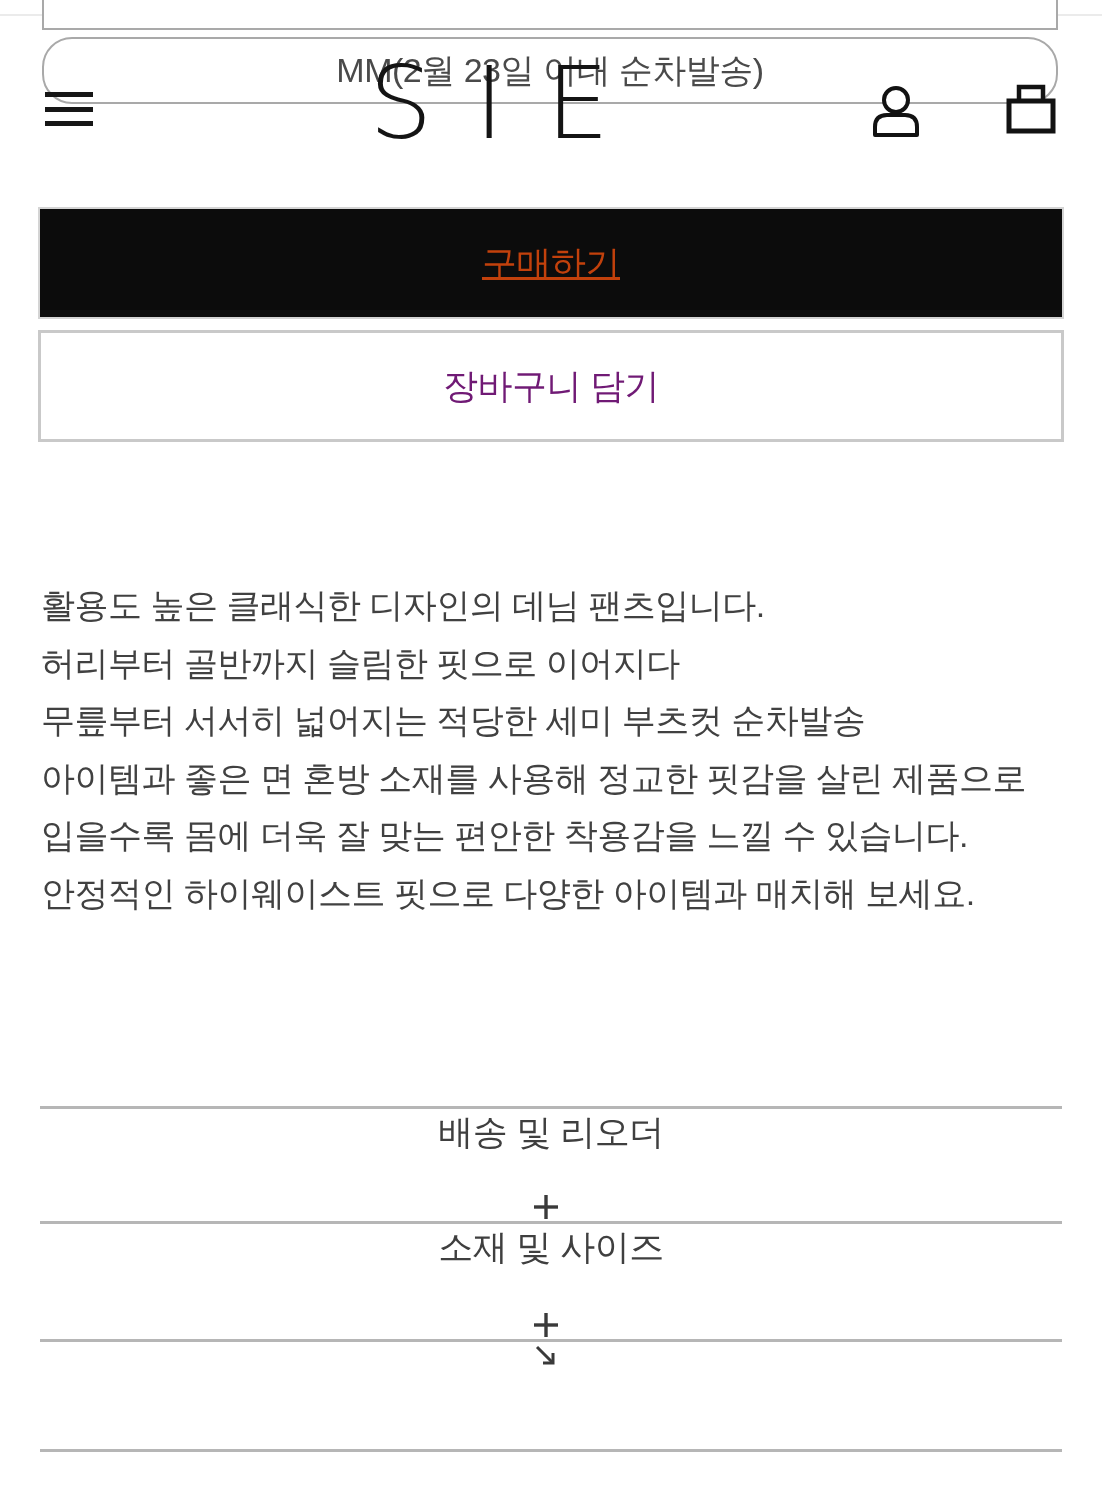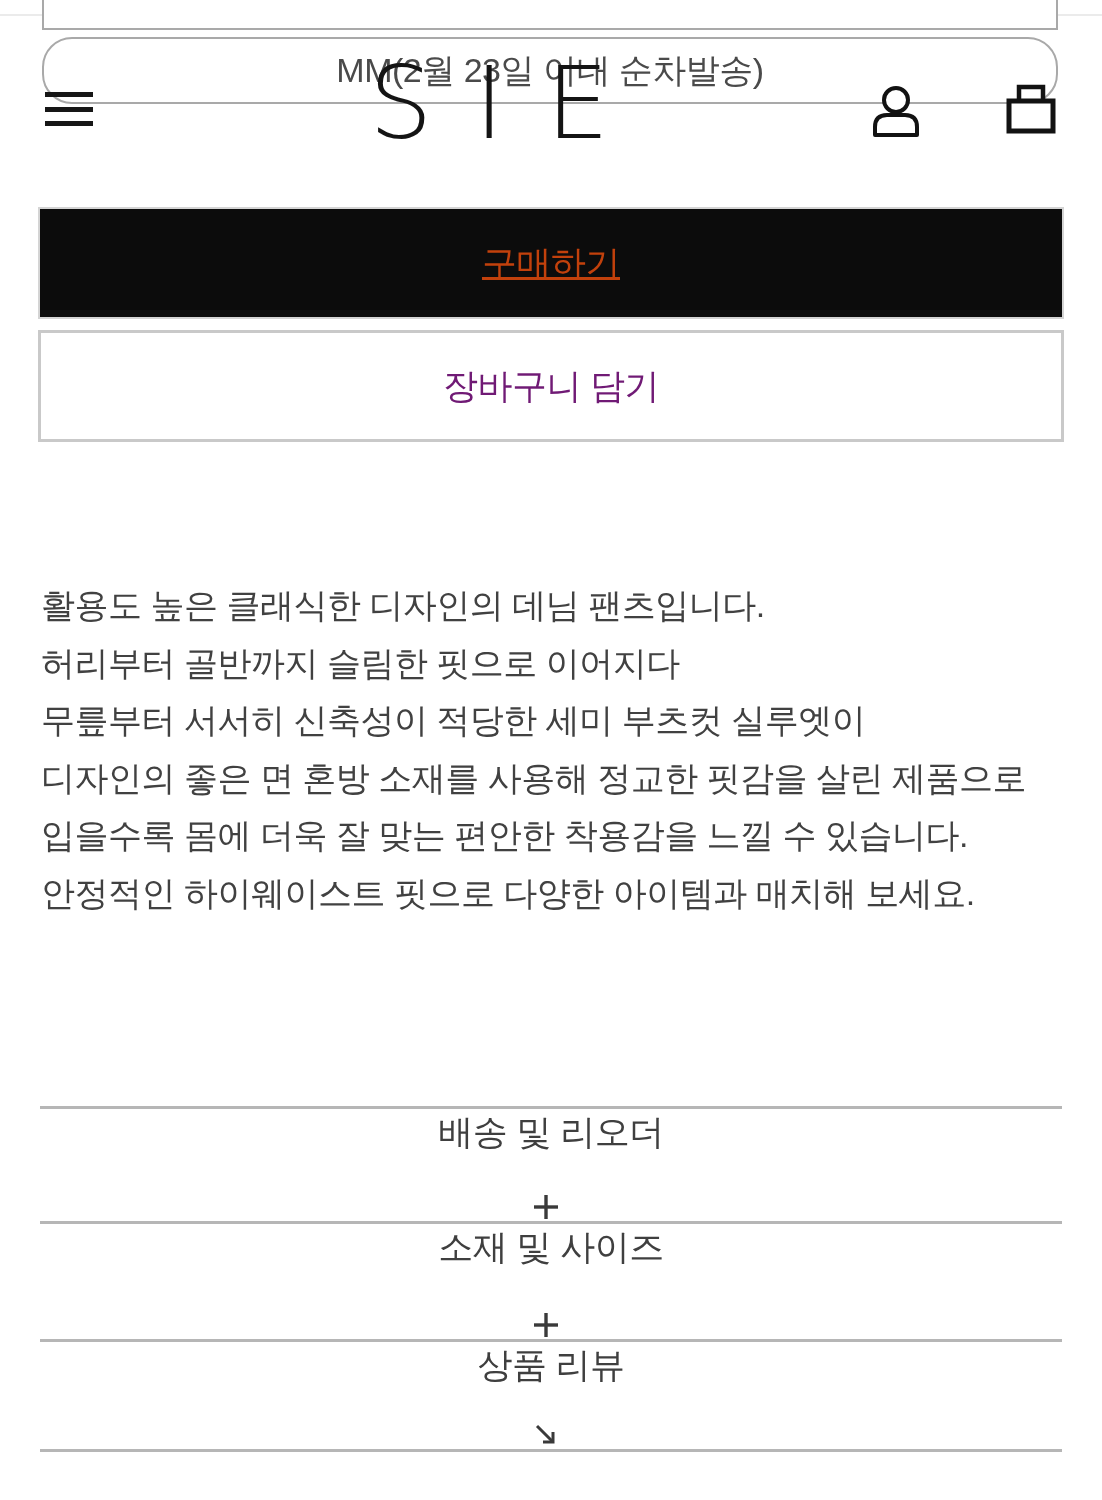--- a/index.html
+++ b/index.html
@@ -134,22 +134,22 @@
     </span>
   </button>
 
   <button class="btn btn-buy">구매하기</button>
 
   <button class="btn btn-cart">장바구니 담기</button>
 
   <div class="description">
     <p>활용도 높은 클래식한 디자인의 데님 팬츠입니다.</p>
     <p>허리부터 골반까지 슬림한 핏으로 이어지다</p>
-    <p>무릎부터 서서히 신축성이 적당한 세미 부츠컷 실루엣이</p>
-    <p>디자인의 좋은 면 혼방 소재를 사용해 정교한 핏감을 살린 제품으로</p>
+    <p>무릎부터 서서히 넓어지는 적당한 세미 부츠컷 순차발송</p>
+    <p>아이템과 좋은 면 혼방 소재를 사용해 정교한 핏감을 살린 제품으로</p>
     <p>입을수록 몸에 더욱 잘 맞는 편안한 착용감을 느낄 수 있습니다.</p>
     <p>안정적인 하이웨이스트 핏으로 다양한 아이템과 매치해 보세요.</p>
   </div>
 
   <div class="acc-divider" style="top:1106px"></div>
 
   <button class="acc-row" style="top:1109px; height:112px">
     <span>배송 및 리오더</span>
     <span class="acc-icon">
       <svg width="28" height="28" viewBox="0 0 28 28">
@@ -167,21 +167,20 @@
       <svg width="28" height="28" viewBox="0 0 28 28">
         <line x1="14" y1="2" x2="14" y2="26" stroke="#3a3a3a" stroke-width="3.4"></line>
         <line x1="2" y1="14" x2="26" y2="14" stroke="#3a3a3a" stroke-width="3.4"></line>
       </svg>
     </span>
   </button>
 
   <div class="acc-divider" style="top:1339px"></div>
 
   <button class="acc-row" style="top:1342px; height:107px">
-    <span>상품 리뷰</span>
     <span class="acc-icon">
       <svg width="28" height="28" viewBox="0 0 28 28">
         <line x1="5" y1="5" x2="21" y2="21" stroke="#3a3a3a" stroke-width="3"></line>
         <polyline points="21,11 21,21 11,21" fill="none" stroke="#3a3a3a" stroke-width="3"></polyline>
       </svg>
     </span>
   </button>
 
   <div class="acc-divider" style="top:1449px"></div>
 

